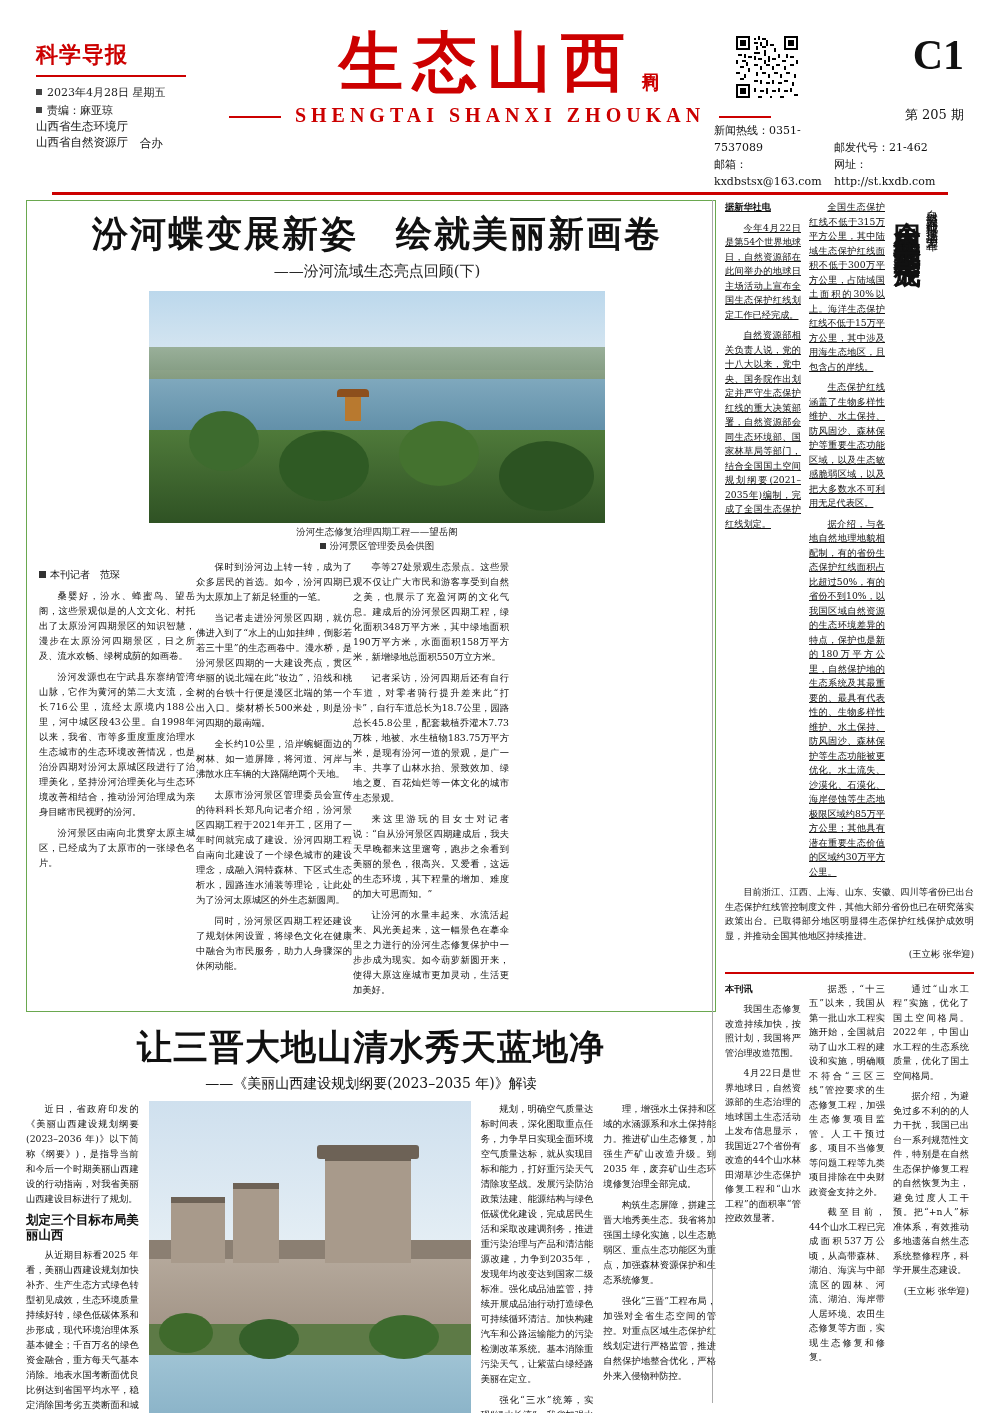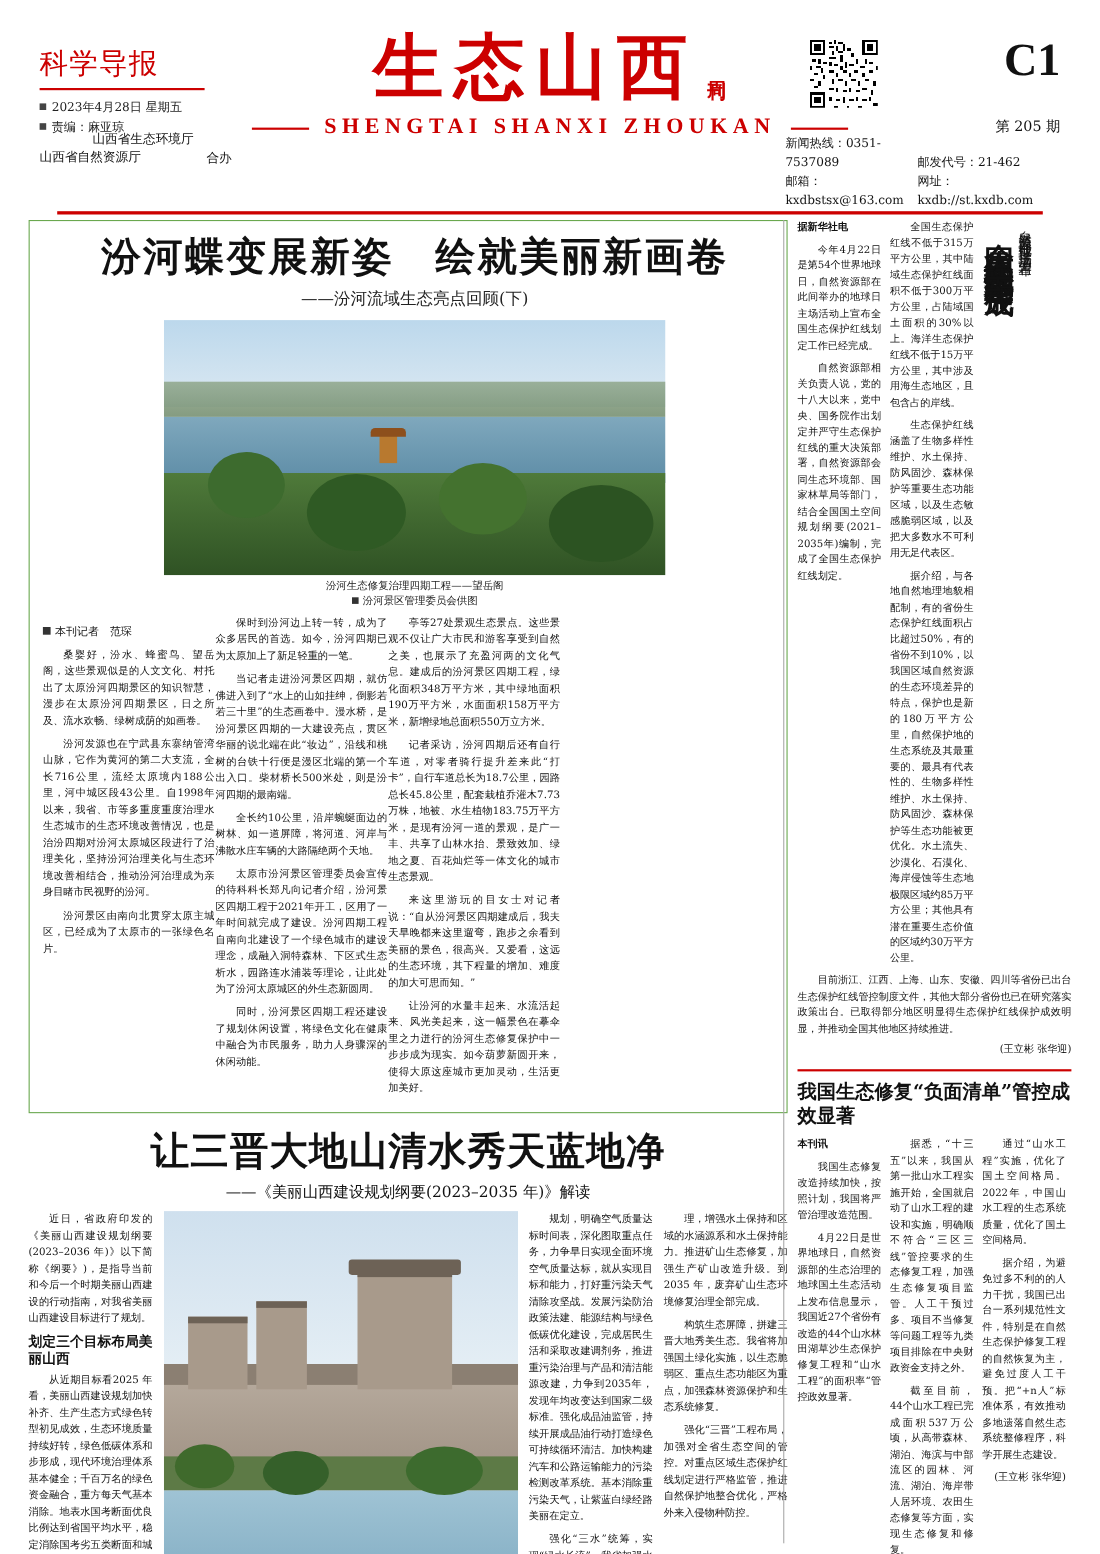--- a/index.html
+++ b/index.html
@@ -11,21 +11,21 @@
     color:#111;
     position:relative;
   }
   .page { width:1000px; height:1413px; position:relative; padding:0 26px; }
 
   
   .masthead { position:relative; height:160px; padding-top:32px; }
   .mh-left { position:absolute; left:10px; top:40px; width:170px; }
   .mh-logo {
     font-family:"DejaVu Serif", serif;
-    font-size:26px; font-weight:400; color:#c00; letter-spacing:1px;
+    font-size:22px; font-weight:700; color:#c00; letter-spacing:1px;
     white-space:nowrap;
   }
   .mh-rule { width:150px; height:2px; background:#c00; margin:5px 0 7px 0; }
   .mh-meta { font-size:11px; color:#222; line-height:18px; }
   .mh-meta .sq { display:inline-block; width:6px; height:6px; background:#444; margin-right:5px; vertical-align:1px;}
   .mh-org { position:absolute; left:10px; top:118px; font-size:11.5px; line-height:16px; color:#111; }
   .mh-org .joint { display:inline-block; vertical-align:middle; margin-left:8px; }
 
   .mh-center { position:absolute; left:0; right:0; top:30px; text-align:center; }
   .mh-title {
@@ -90,21 +90,21 @@
   .f2-col p { margin:0 0 6px 0; text-indent:2em; }
   .f2-h { font-size:12.5px; font-weight:700; text-indent:0; margin:6px 0 5px 0; }
   .f2-photo { width:322px; height:385px; position:relative; overflow:hidden; }
   .vtitle-wrap { display:flex; justify-content:flex-end; gap:4px; margin-bottom:6px; }
   .vtitle {
     writing-mode:vertical-rl; font-size:27px; font-weight:700; letter-spacing:3px;
     line-height:1.05; height:430px; color:#111;
   }
   .vtitle.small { font-size:12px; font-weight:400; letter-spacing:2px; height:430px; }
   .rc-top { display:flex; gap:8px; }
-  .rc-col { width:76px; font-size:9.2px; line-height:14.5px; text-align:justify; }
+  .rc-col { width:76px; font-size:9.2px; line-height:14.5px; text-align:justify;text-decoration:underline; }
   .rc-col p { margin:0 0 6px 0; text-indent:2em; }
   .rsign { text-align:right; font-size:9.2px; margin-top:2px; }
 
   .rule-red { height:2px; background:#c00; margin:10px 0 8px 0; }
 
   .rh2 { font-size:17.5px; font-weight:700; line-height:1.3; letter-spacing:0px; margin-bottom:7px; }
   .r-cols { display:flex; gap:8px; }
   .r-col3 { width:76px; font-size:9.2px; line-height:14.5px; text-align:justify; }
   .r-col3 p { margin:0 0 6px 0; text-indent:2em; }
 
@@ -130,21 +130,21 @@
 
     <div class="mh-left">
       <div class="mh-logo">科学导报</div>
       <div class="mh-rule"></div>
       <div class="mh-meta"><span class="sq"></span><span>2023年4月28日 星期五</span></div>
       <div class="mh-meta"><span class="sq"></span><span>责编：麻亚琼</span></div>
     </div>
 
     <div class="mh-org">
       <span style="display:inline-block;">
-        <span style="display:block;margin-left:48px;">山西省生态环境厅</span>
+        <span style="display:block;">山西省生态环境厅</span>
         <span style="display:block;">山西省自然资源厅</span>
       </span>
       <span class="joint">合办</span>
     </div>
 
     <div class="mh-center">
       <span class="mh-title">生态山西</span><span class="mh-weekly">周刊</span>
       <div class="mh-pinyin"><span class="mh-pinyin-wrap">SHENGTAI SHANXI ZHOUKAN</span></div>
     </div>
 
@@ -231,21 +231,21 @@
     </div>
 
     <div class="mh-right">
       <div class="mh-c1">C1</div>
       <div class="mh-issue">第 205 期</div>
     </div>
 
     <div class="mh-contact">
       <span>新闻热线：0351-7537089</span><span>邮发代号：21-462</span>
       <br>
-      <span>邮箱：kxdbstsx@163.com</span><span>网址：kxdb://st.kxdb.com</span>
+      <span>邮箱：kxdbstsx@163.com</span><span>网址：http://st.kxdb.com</span>
     </div>
 
     <div class="mh-bottomrule"></div>
   </div>
 
   <div class="content">
 
     <div class="col-left">
 
       <div class="leadbox">
@@ -356,21 +356,20 @@
           <div class="vtitle small">自然资源部在地球日主场活动上宣布</div>
         </div>
       </div>
       <div style="font-size:9.2px;line-height:14.5px;text-align:justify;">
         <p style="margin:0 0 4px 0;text-indent:2em;">目前浙江、江西、上海、山东、安徽、四川等省份已出台生态保护红线管控制度文件，其他大部分省份也已在研究落实政策出台。已取得部分地区明显得生态保护红线保护成效明显，并推动全国其他地区持续推进。</p>
         <div class="rsign">(王立彬 张华迎)</div>
       </div>
 
       <div class="rule-red"></div>
 
-      <div class="rh2">我国生态修复“负面清单”管控成效显著</div>
       <div class="r-cols">
         <div class="r-col3">
           <p style="text-indent:0;font-weight:700;">本刊讯</p>
           <p>我国生态修复改造持续加快，按照计划，我国将严管治理改造范围。</p>
           <p>4月22日是世界地球日，自然资源部的生态治理的地球国土生态活动上发布信息显示，我国近27个省份有改造的44个山水林田湖草沙生态保护修复工程和“山水工程”的面积率“管控政效显著。</p>
         </div>
         <div class="r-col3">
           <p>据悉，“十三五”以来，我国从第一批山水工程实施开始，全国就启动了山水工程的建设和实施，明确顺不符合“三区三线”管控要求的生态修复工程，加强生态修复项目监管。人工干预过多、项目不当修复等问题工程等九类项目排除在中央财政资金支持之外。</p>
           <p>截至目前，44个山水工程已完成面积537万公顷，从高带森林、湖泊、海滨与中部流区的园林、河流、湖泊、海岸带人居环境、农田生态修复等方面，实现生态修复和修复。</p>
         </div>

